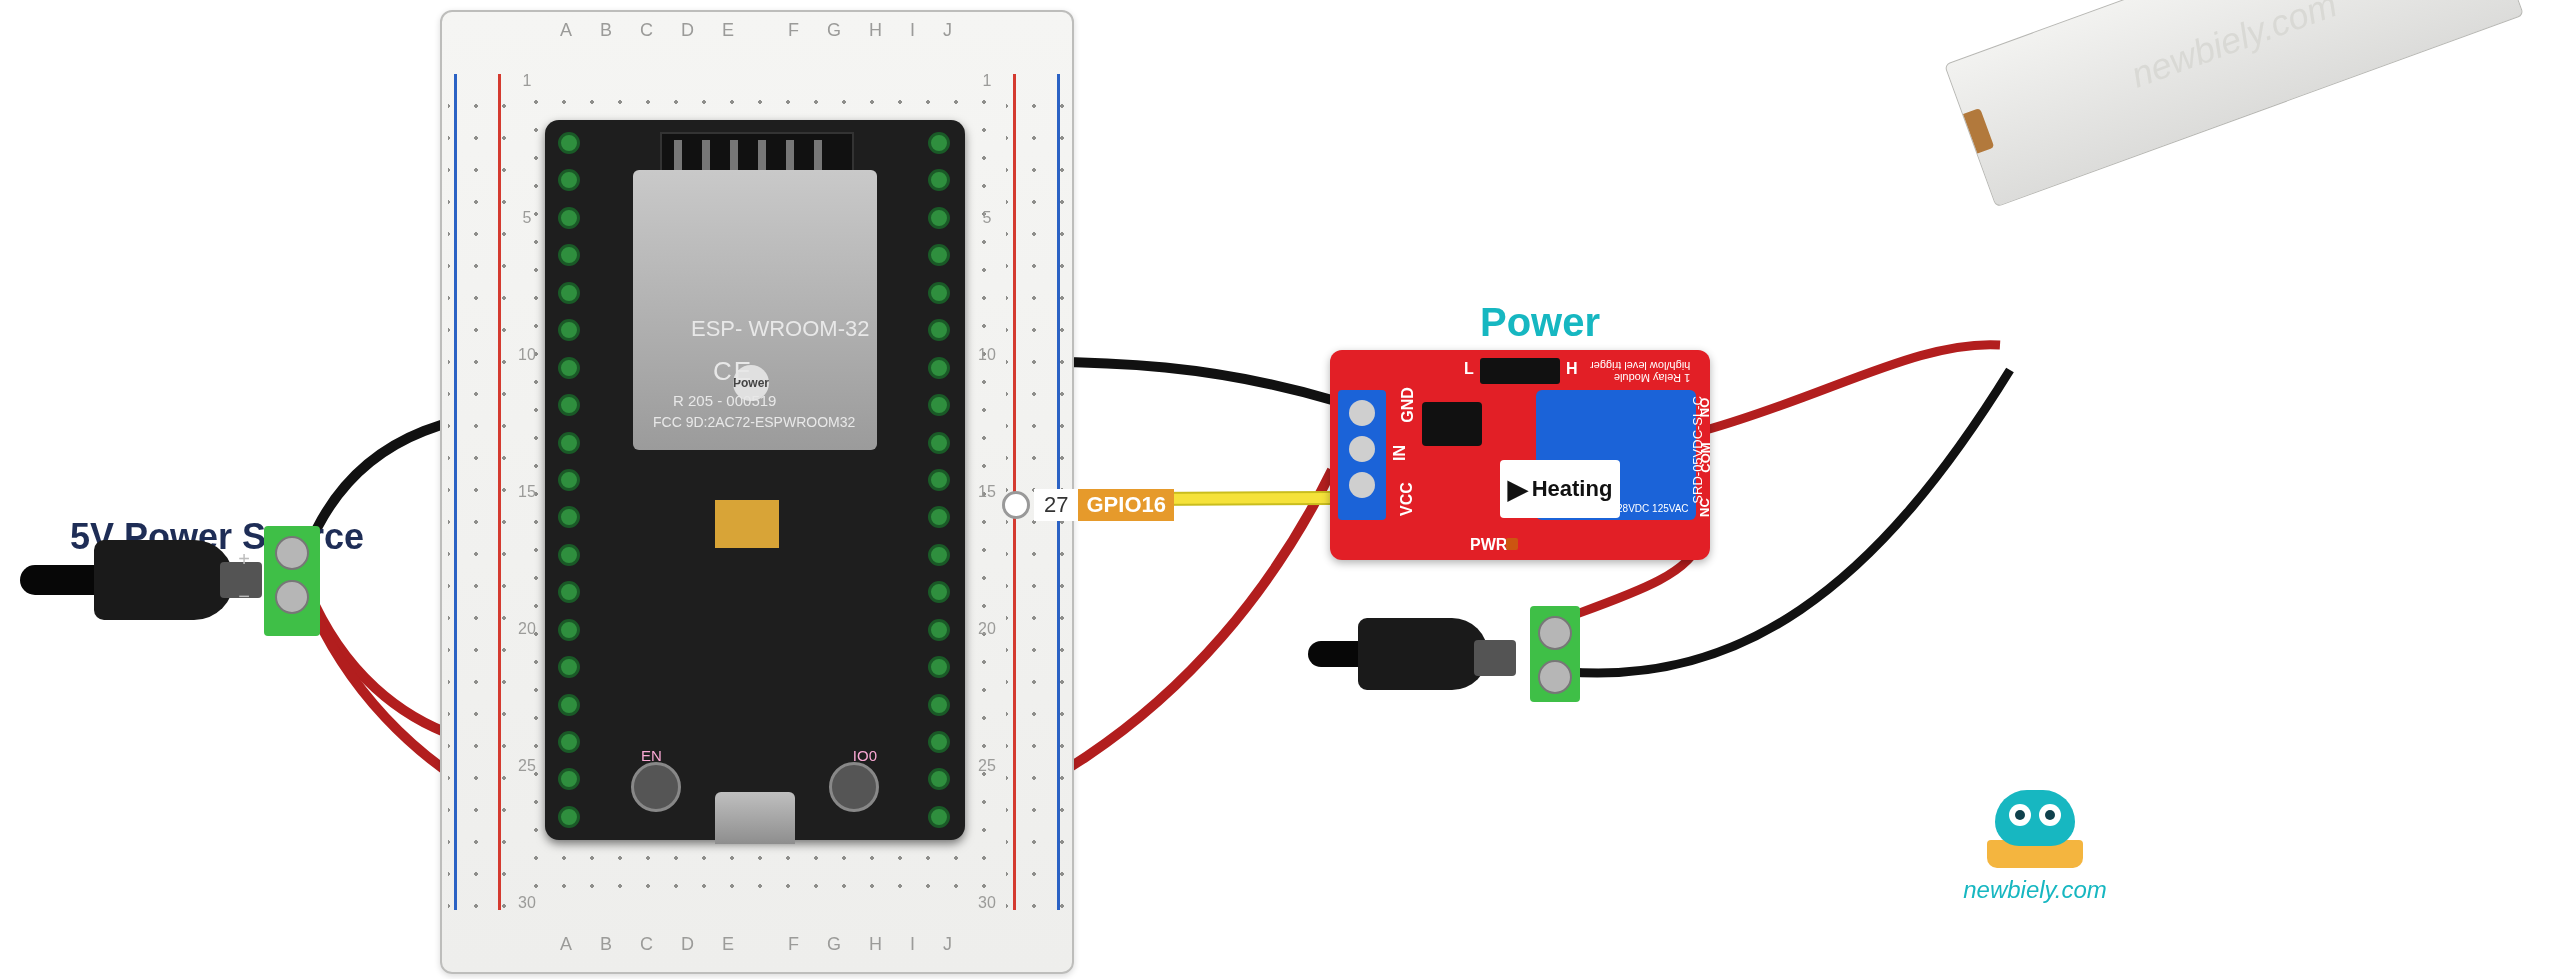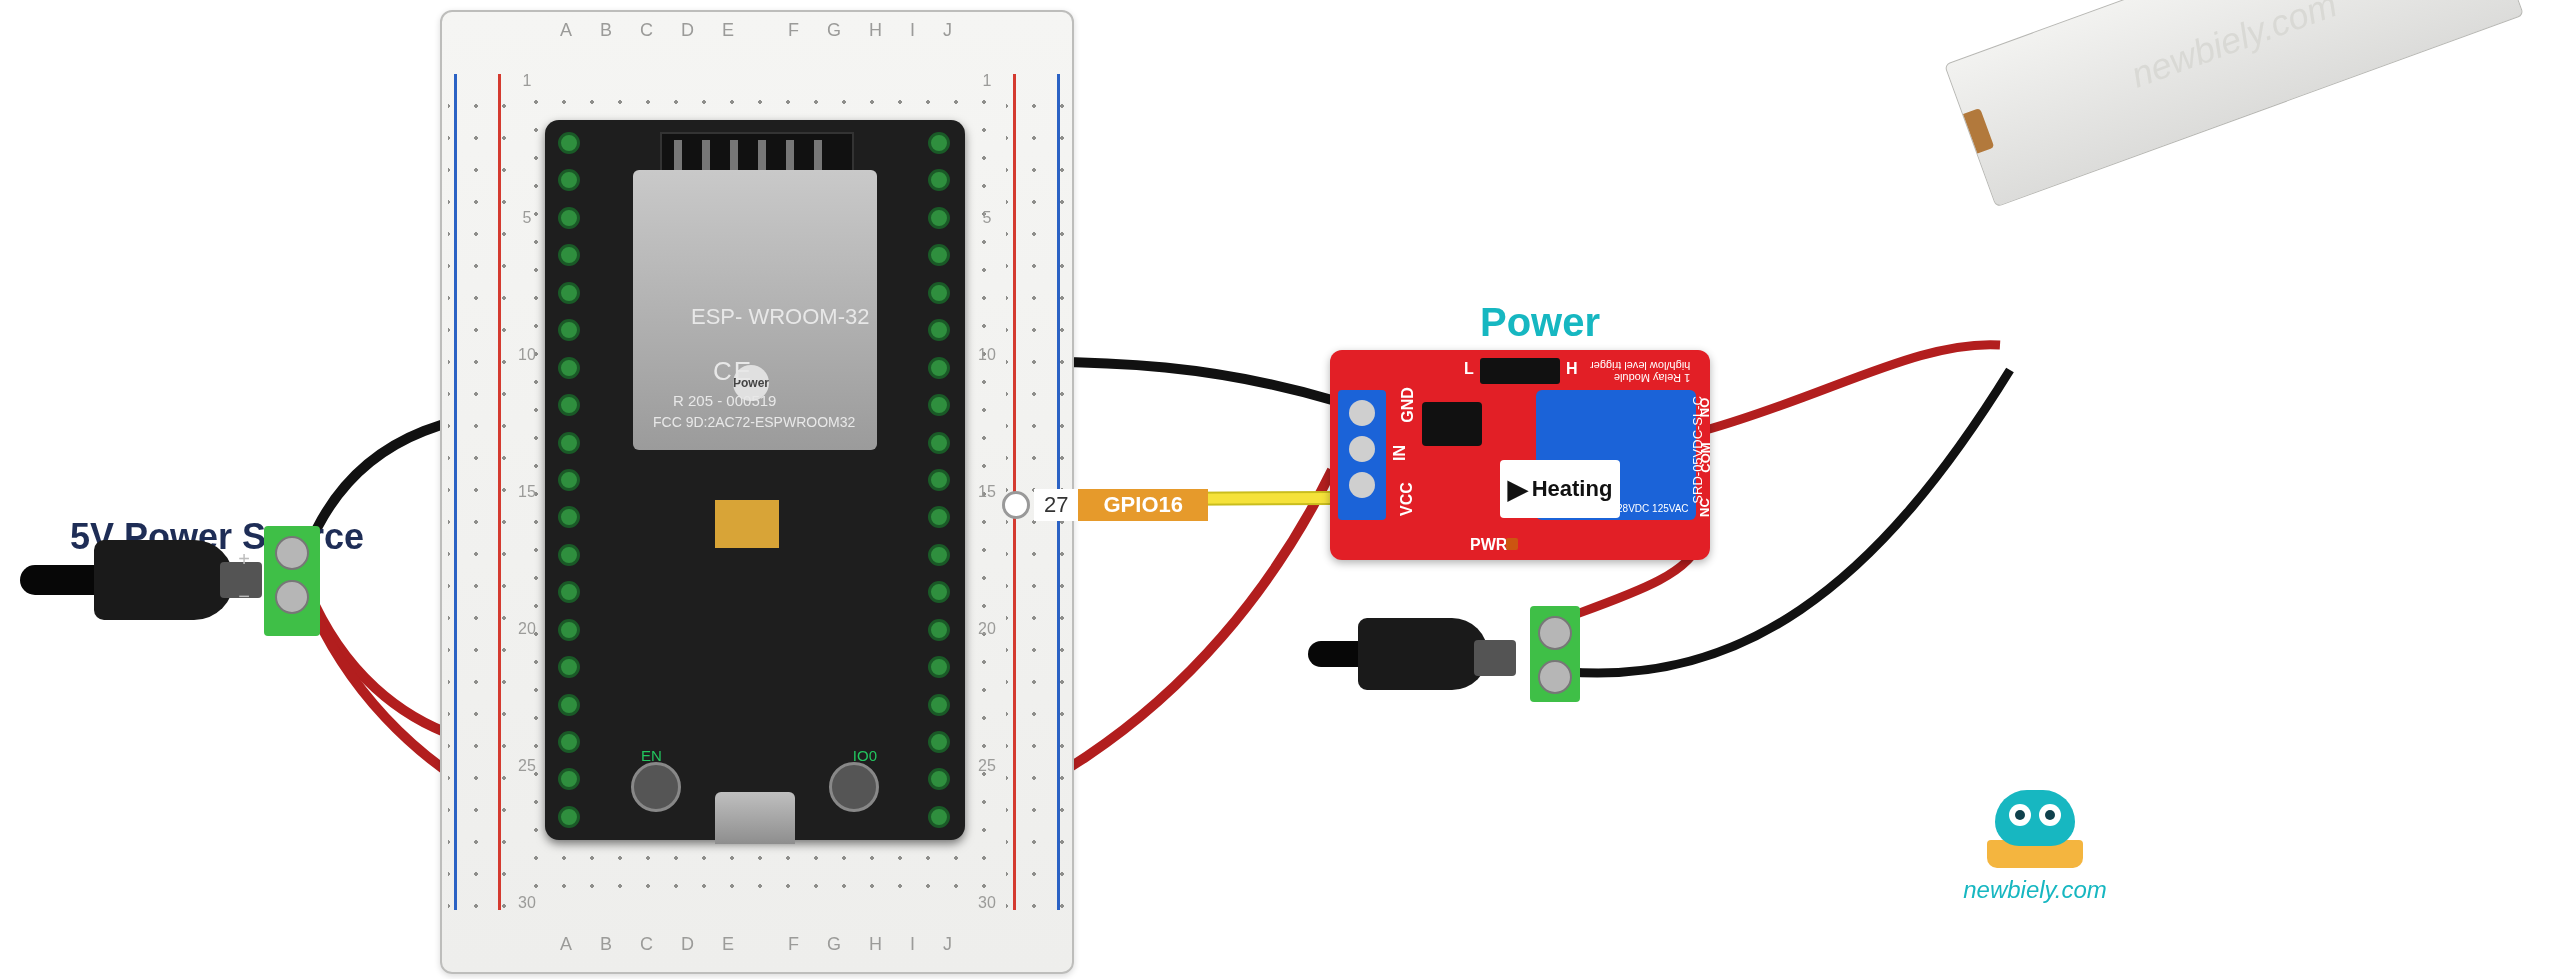--- a/index.html
+++ b/index.html
@@ -86,36 +86,36 @@
   .esp-chip-text { color:#e8e8e8; font-size:18px; font-family: Arial; text-align:center; }
   .esp-wifi {
     position:absolute; left:100px; top:195px; width:36px; height:36px; border-radius:50%;
     background:#e0e0e0; display:flex; align-items:center; justify-content:center; font-size:12px; color:#444; font-weight:bold;
   }
   .esp-usb {
     position:absolute; left: 170px; bottom: -4px; width: 80px; height: 52px;
     background: linear-gradient(#bfbfbf,#8e8e8e); border-radius: 6px 6px 0 0;
   }
   .esp-btn { position:absolute; bottom:28px; width:44px; height:44px; border-radius:50%; background:#555; border:3px solid #888; }
-  .esp-label-small { position:absolute; color:#22c55e; font-size:15px; font-family:Arial; }
+  .esp-label-small { position:absolute; color:#f9a8d4; font-size:15px; font-family:Arial; }
   .esp-yellow-block { position:absolute; left:170px; top:380px; width:64px; height:48px; background:#d8a437; }
 
   
   .pin-callout {
     position: absolute;
     display: flex; align-items: center; height: 38px;
   }
   .pin-callout .circle {
     width: 22px; height: 22px; border-radius:50%; border:3px solid #999; background:#fff; margin-right:4px;
   }
   .pin-callout .num {
     background:#fff; padding:3px 10px; font-size:22px; color:#333;
   }
   .pin-callout .name {
-    background:#e69a2b; color:#fff; padding:3px 25px; font-size:22px; font-weight:bold;
+    background:#e69a2b; color:#fff; padding:3px 8px; font-size:22px; font-weight:bold;
   }
 
   
   .barrel {
     position:absolute; display:flex; align-items:center;
   }
   .barrel-plug {
     width: 140px; height: 80px; background: #1a1a1a; border-radius: 10px 40px 40px 10px; position:relative;
   }
   .barrel-plug::after {
@@ -424,21 +424,21 @@
       <span class="esp-antenna-trace" style="left:40px"></span>
       <span class="esp-antenna-trace" style="left:68px"></span>
       <span class="esp-antenna-trace" style="left:96px"></span>
       <span class="esp-antenna-trace" style="left:124px"></span>
       <span class="esp-antenna-trace" style="left:152px"></span>
     </div>
     <div class="esp-label-small" style="left:204px; top:60px; font-size:16px;">C</div>
 
     <div class="esp-shield">
       <div class="esp-wifi">Power</div>
-      <div class="esp-chip-text" style="position:absolute; top:134px; left:58px; font-size:22px;">ESP- WROOM-32</div>
+      <div class="esp-chip-text" style="position:absolute; top:146px; left:58px; font-size:22px;">ESP- WROOM-32</div>
       <div class="esp-chip-text" style="position:absolute; top:186px; left:80px; font-size:26px; letter-spacing:2px;">CE</div>
       <div class="esp-chip-text" style="position:absolute; top:222px; left:40px; font-size:15px;">R   205 - 000519</div>
       <div class="esp-chip-text" style="position:absolute; top:244px; left:20px; font-size:14px;">FCC 9D:2AC72-ESPWROOM32</div>
     </div>
 
     <div class="esp-yellow-block"></div>
 
     <div class="esp-btn" style="left:86px"></div>
     <div class="esp-label-small" style="left:96px; bottom:76px;">EN</div>
     <div class="esp-btn" style="right:86px"></div>

